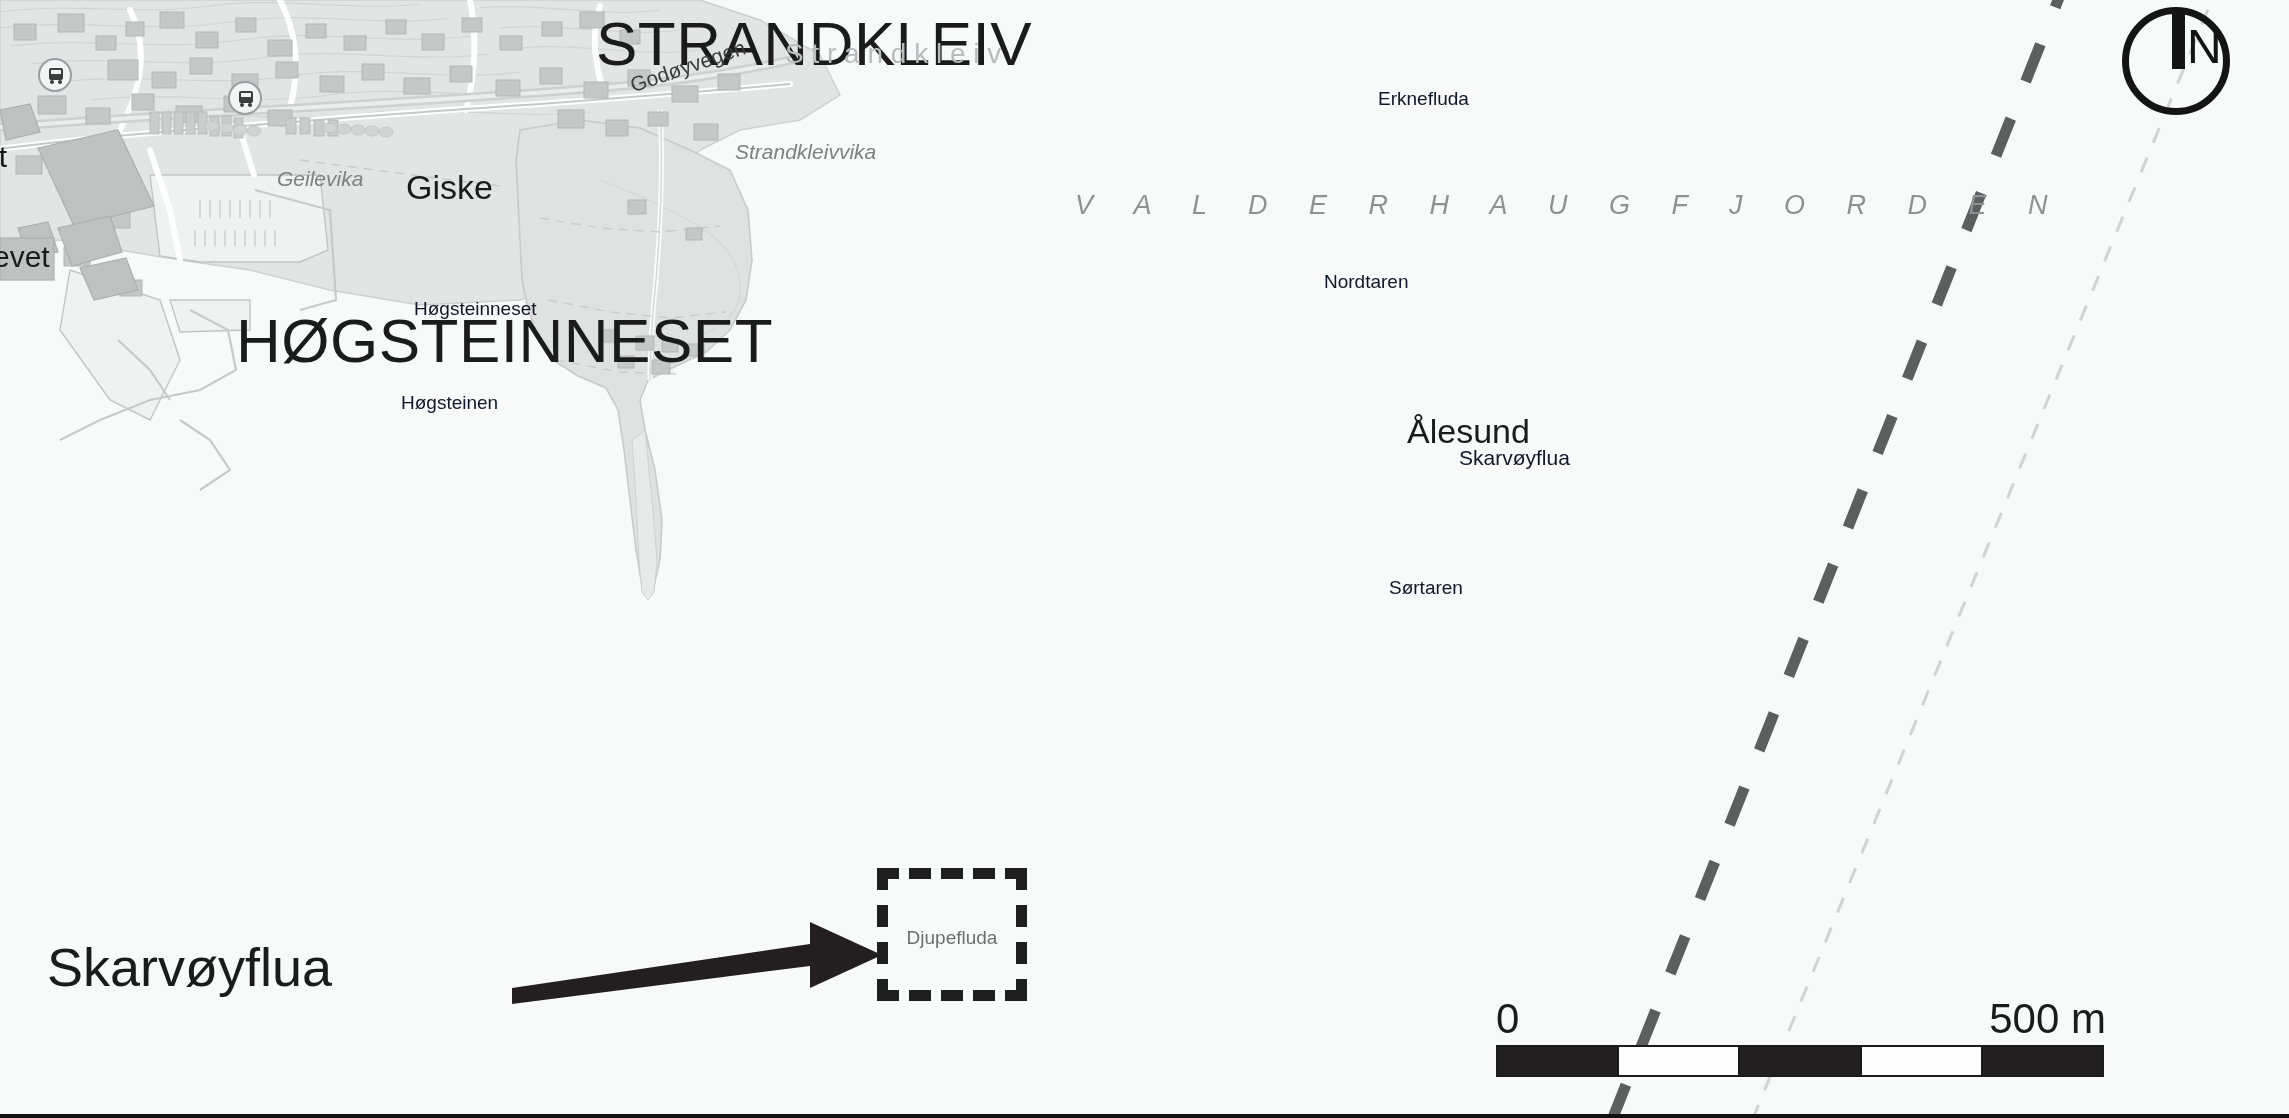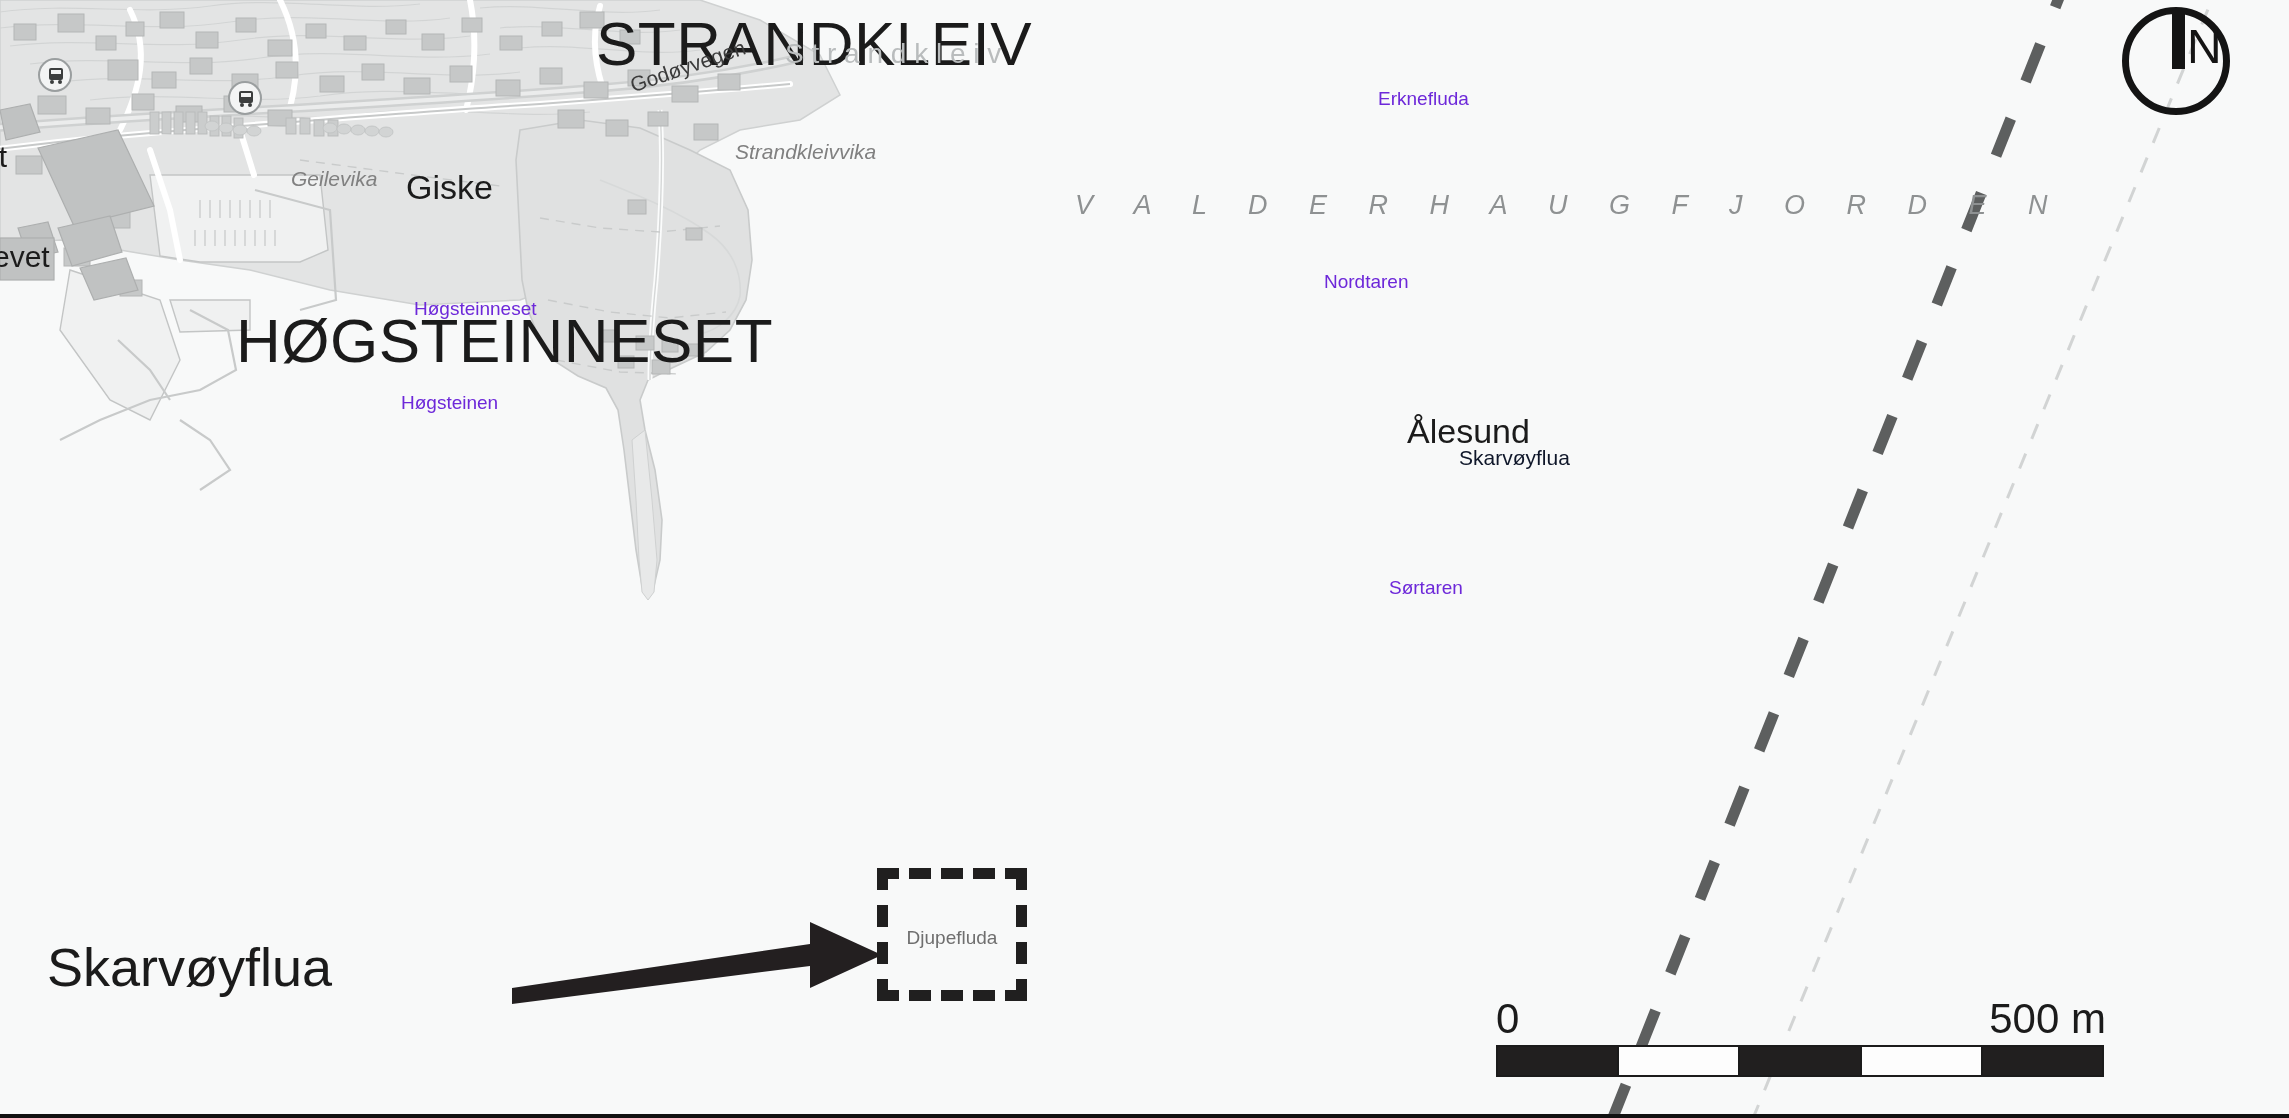--- a/index.html
+++ b/index.html
@@ -29,21 +29,21 @@
     color: #4c4c4c;
     pointer-events: none;
   }
   .lbl-major {
     color: #1b1b1b;
     font-weight: 400;
     letter-spacing: 0.5px;
   }
   .lbl-place-big   { font-size: 54px; color:#1b1b1b; }
   .lbl-place-med   { font-size: 34px; color:#1b1b1b; }
-  .lbl-place-sm    { font-size: 19px; color:#6d28d9; }
+  .lbl-place-sm    { font-size: 19px; color:#0f172a; }
   .lbl-place-xs    { font-size: 21px; color:#0f172a;margin-top:36px; }
   .lbl-water-it    { font-style: italic; font-size: 21px; color:#808080; }
   .lbl-fjord {
     font-style: italic;
     font-size: 27px;
     color: #8e9192;
     letter-spacing: 17px;
   }
   .lbl-road {
     font-size: 21px;
@@ -392,21 +392,21 @@
   </div>
 
   <div class="map-label lbl-place-big lbl-major" style="left:596px; top:8px; font-size:62px;">STRANDKLEIV</div>
 
   <div class="map-label lbl-ghost" style="left:785px; top:38px;">S t r a n d k l e i v</div>
 
   <div class="map-label lbl-road" style="left:631px; top:74px; transform: rotate(-19deg);">Godøyvegen</div>
 
   <div class="map-label lbl-water-it" style="left:735px; top:140px;">Strandkleivvika</div>
 
-  <div class="map-label lbl-water-it" style="left:291px; top:167px;">Geilevika</div>
+  <div class="map-label lbl-water-it" style="left:277px; top:167px;">Geilevika</div>
 
   <div class="map-label lbl-place-med" style="left:406px; top:168px;">Giske</div>
 
   <div class="map-label lbl-place-sm" style="left:414px; top:298px;">Høgsteinneset</div>
 
   <div class="map-label lbl-place-big lbl-major" style="left:236px; top:305px; font-size:62px;">HØGSTEINNESET</div>
 
   <div class="map-label lbl-place-sm" style="left:401px; top:392px;">Høgsteinen</div>
 
   <div class="map-label lbl-place-med" style="left:-18px; top:140px; font-size:30px;">et</div>

